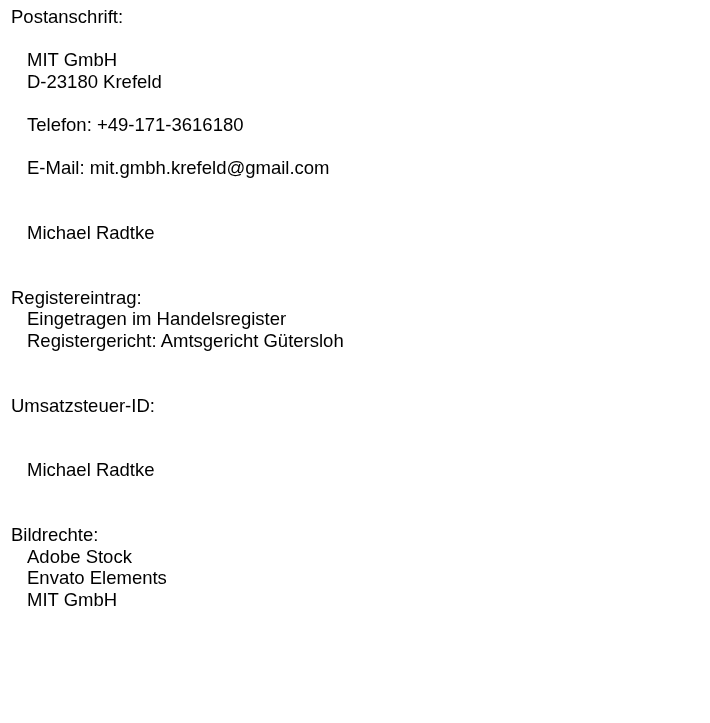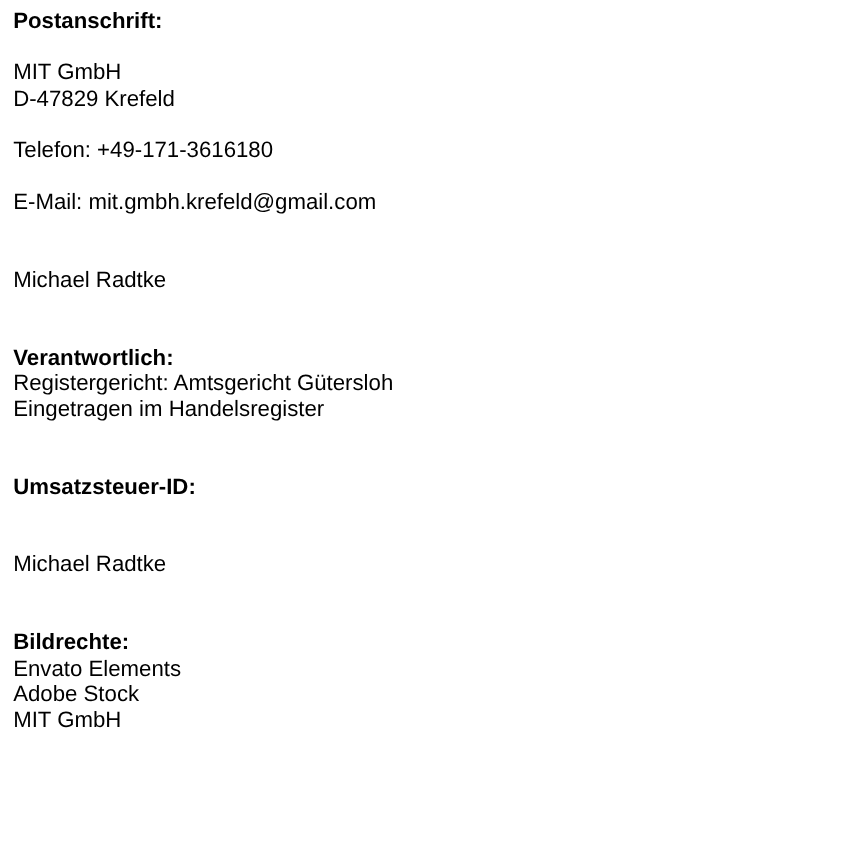--- a/index.html
+++ b/index.html
@@ -14,61 +14,62 @@
     color: #000000;
     font-family: "Liberation Sans", "DejaVu Sans", sans-serif;
     font-size: 18.5px;
     line-height: 21.6px;
   }
   .page {
     padding: 6px 0 0 11px;
   }
   .line {
     white-space: nowrap;
+    margin-left: 16px;
   }
   .h {
-    font-weight: bold;
+    font-weight: normal;
     white-space: nowrap;
   }
   
   .gap-1 { margin-top: 21.6px; }
   
   .sep { margin-top: 43.2px; }
 </style>
 </head>
 <body>
 
 <div class="page">
 
   <section>
     <div class="h">Postanschrift:</div>
     <div class="line gap-1">MIT GmbH</div>
-    <div class="line">D-47829 Krefeld</div>
+    <div class="line">D-23180 Krefeld</div>
     <div class="line gap-1">Telefon: +49-171-3616180</div>
     <div class="line gap-1">E-Mail: mit.gmbh.krefeld@gmail.com</div>
   </section>
 
   <section class="sep">
     <div class="line">Michael Radtke</div>
   </section>
 
   <section class="sep">
-    <div class="h">Verantwortlich:</div>
+    <div class="h">Registereintrag:</div>
+    <div class="line">Eingetragen im Handelsregister</div>
     <div class="line">Registergericht: Amtsgericht Gütersloh</div>
-    <div class="line">Eingetragen im Handelsregister</div>
   </section>
 
   <section class="sep">
     <div class="h">Umsatzsteuer-ID:</div>
   </section>
 
   <section class="sep">
     <div class="line">Michael Radtke</div>
   </section>
 
   <section class="sep">
     <div class="h">Bildrechte:</div>
+    <div class="line">Adobe Stock</div>
     <div class="line">Envato Elements</div>
-    <div class="line">Adobe Stock</div>
     <div class="line">MIT GmbH</div>
   </section>
 
 </div>
 
 </body></html>

